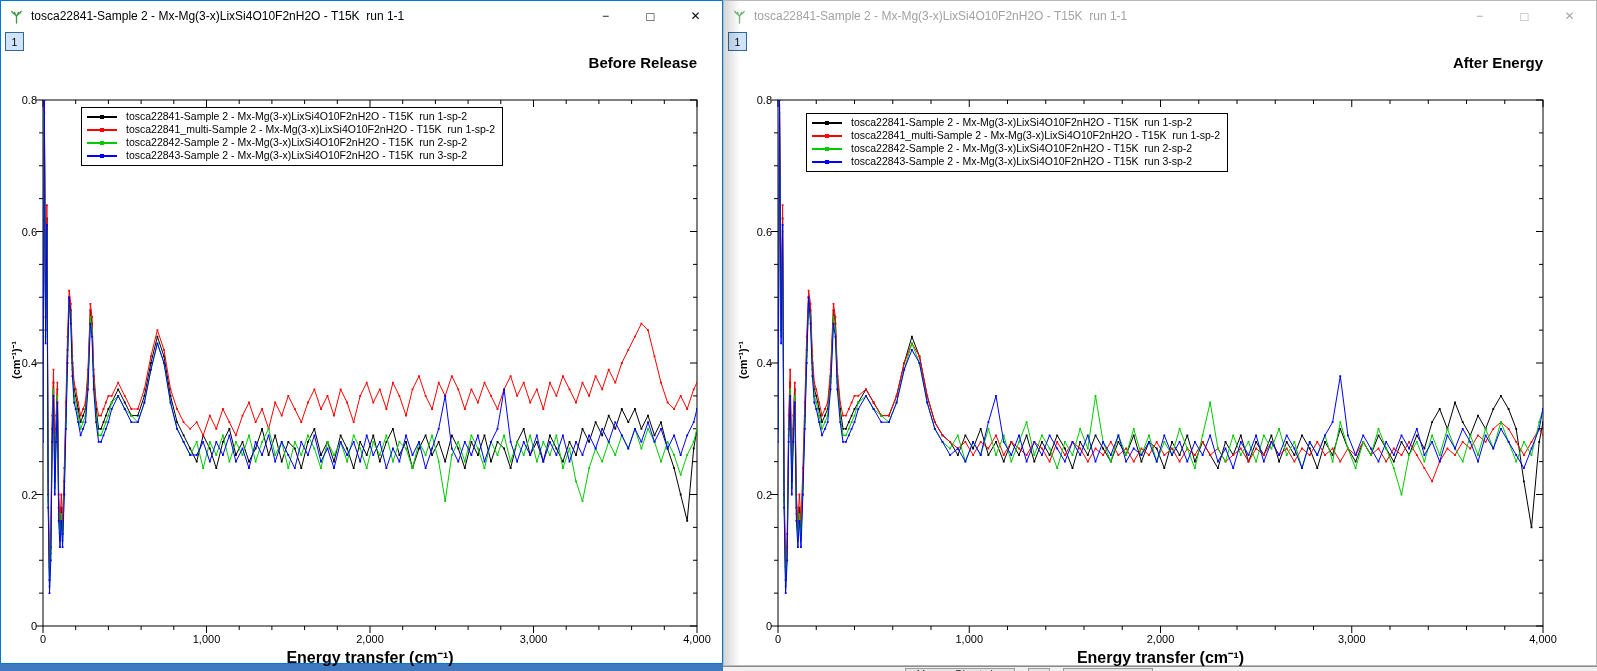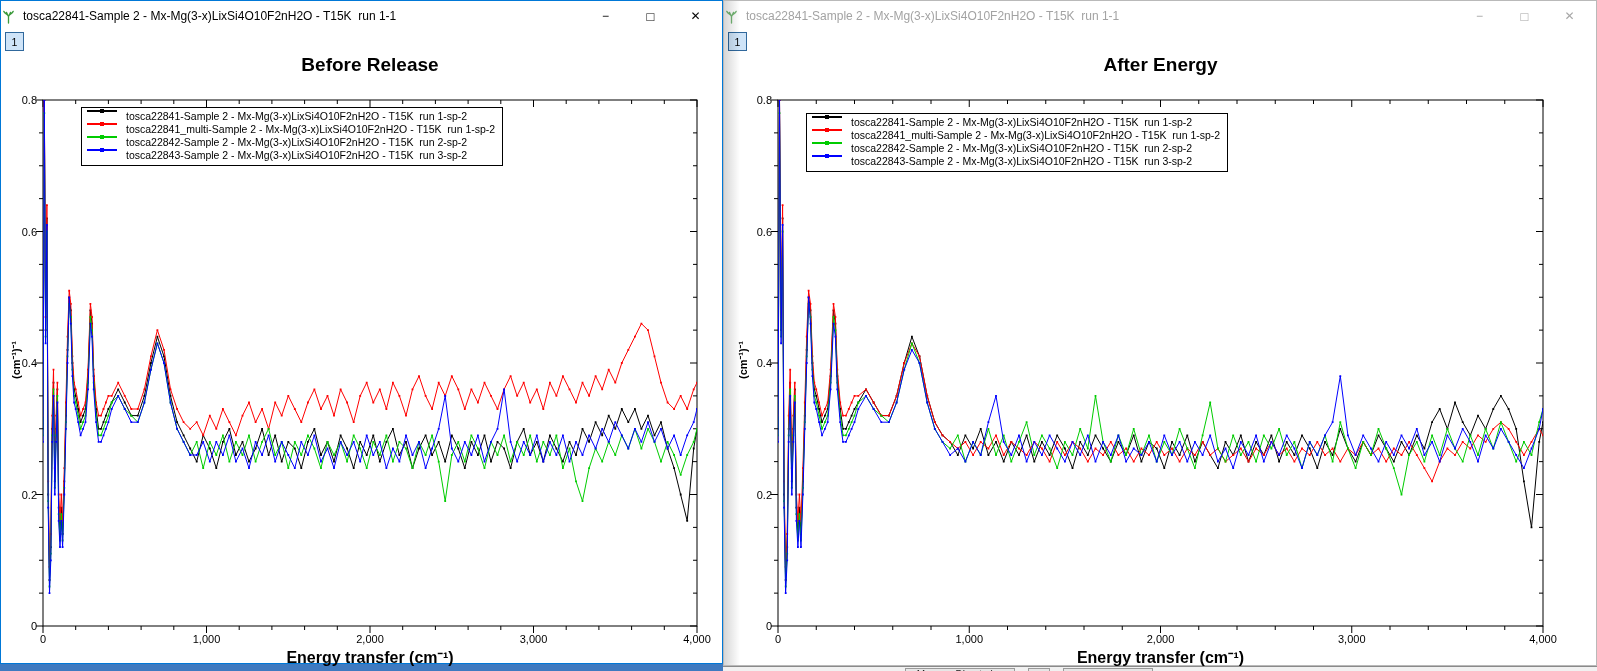--- a/index.html
+++ b/index.html
@@ -2,40 +2,40 @@
 <html><head>
 <meta charset="utf-8">
 <style>
   html,body{margin:0;padding:0;width:1597px;height:671px;overflow:hidden;background:#fff;
     font-family:"Liberation Sans",sans-serif;position:relative}
   .window{position:absolute;top:0;background:#fff;box-sizing:border-box}
   .window.active{border:1px solid #0078d7}
   .window.inactive{border:1px solid #b9b9b9}
   #win-left{left:0;width:723px;height:664px}
   #win-right{left:723px;width:874px;height:666px}
-  .titlebar{height:30px;display:flex;align-items:center;padding-left:0;background:#fff;position:relative;z-index:5}
+  .titlebar{height:30px;display:flex;align-items:center;padding-left:8px;background:#fff;position:relative;z-index:5}
   .app-icon{width:15px;height:15px;flex:none}
   .inactive .app-icon{opacity:.7}
   .title{font-size:12px;color:#000;margin-left:7px;flex:1;white-space:pre;overflow:hidden}
   .inactive .title{color:#a3a3a3}
   .win-controls{display:flex;flex:none;margin-right:4px}
   .win-btn{width:45px;height:30px;display:flex;align-items:center;justify-content:center;
     color:#000;font-size:12px;cursor:default}
   .win-btn.maxb{font-size:13px}
   .inactive .win-btn{color:#a6a6a6}
   .layer-badge{position:absolute;left:4px;top:31px;width:17px;height:17px;background:#cfe4f8;
     border:1px solid #30689c;font-size:10.5px;display:flex;align-items:center;justify-content:center;z-index:6}
-  .chart-title{position:absolute;top:53px;height:16px;font-weight:bold;font-size:19px;text-align:center;z-index:2}
+  .chart-title{position:absolute;top:53px;height:16px;font-weight:bold;font-size:15px;text-align:right;z-index:2}
   .xlabel{position:absolute;top:645px;height:15px;font-weight:bold;font-size:16px;text-align:center;z-index:2}
   .ylabel{position:absolute;left:-36px;top:352px;width:100px;height:14px;text-align:center;
     font-weight:bold;font-size:11px;transform:rotate(-90deg);z-index:2;white-space:pre}
   .plot-svg{position:absolute;left:0;top:30px;z-index:1}
   .plot-svg text{font-family:"Liberation Sans",sans-serif;font-size:11px;fill:#000}
   .legend{position:absolute;border:1px solid #000;background:#fff;padding:2px 7px 3px 5px;z-index:4}
-  .lg-row{display:flex;height:13px}
+  .lg-row{display:flex;align-items:center;height:13px}
   .lg-line{width:30px;height:2px;flex:none;margin-right:9px;position:relative}
   .lg-dot{position:absolute;width:4px;height:4px;left:13px;top:-1px}
   .lg-text{font-size:10.5px;white-space:pre;line-height:13px}
   .shadow-left{position:absolute;left:0;top:0;bottom:0;width:16px;
     background:linear-gradient(to right,rgba(0,0,0,.16),rgba(0,0,0,0));pointer-events:none;z-index:7}
   .bg-strip{position:absolute;left:0;top:664px;width:723px;height:7px;background:#3f7ac0}
   .bg-sliver{position:absolute;left:723px;top:666px;width:874px;height:5px;background:#f1f1f1;
     border-top:1px solid #8a8a8a;overflow:hidden;box-sizing:border-box}
   .frag-btn{position:absolute;top:1px;height:20px;background:#e6e6e6;border:1px solid #9a9a9a;
     font-size:10px;line-height:11px;text-align:center;color:#222;box-sizing:border-box}

